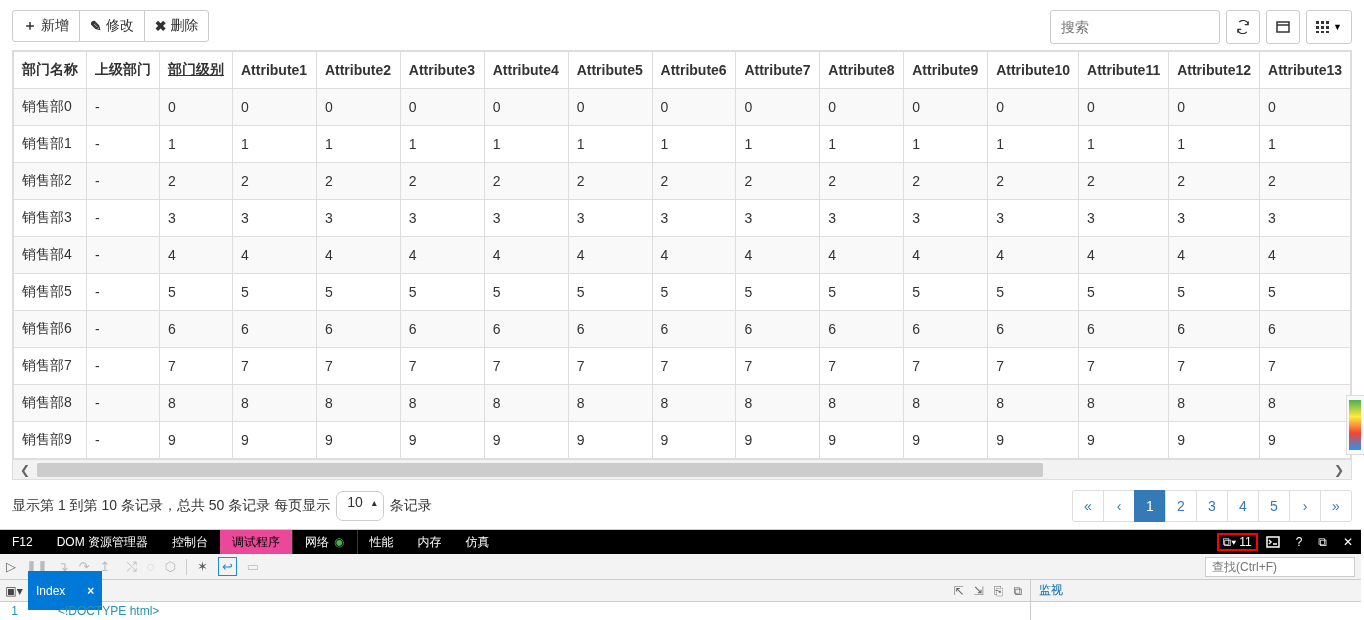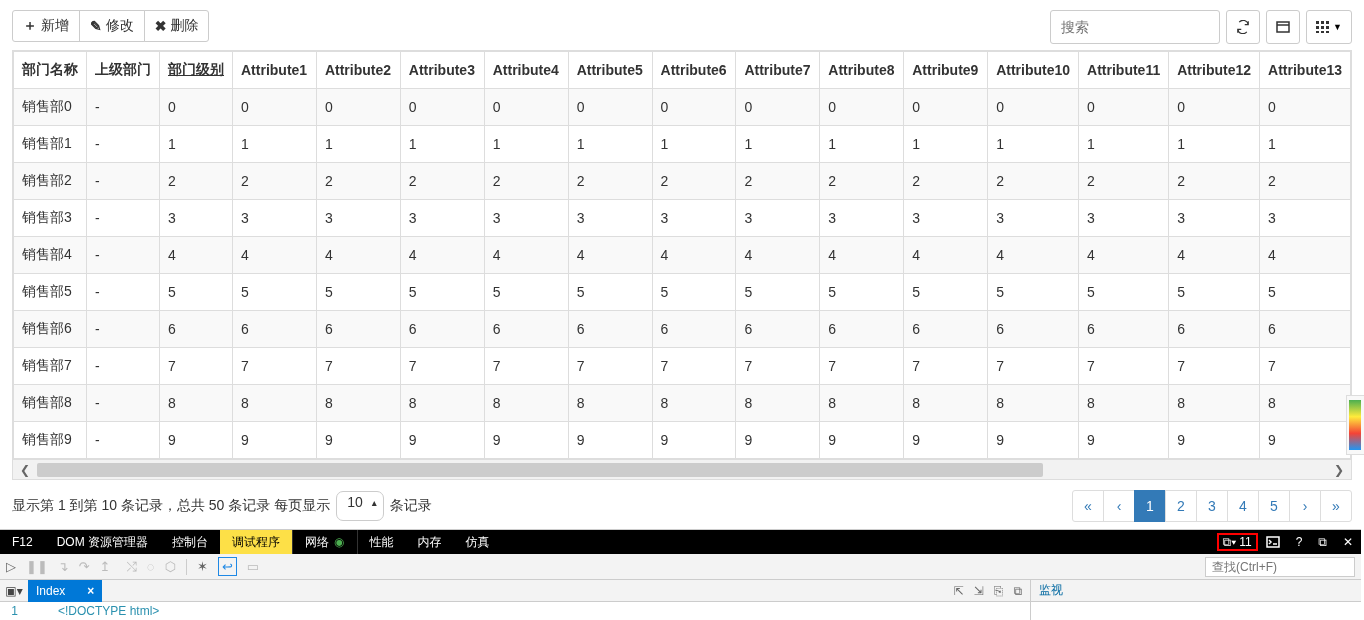--- a/index.html
+++ b/index.html
@@ -36,35 +36,35 @@
 .page-size::after{content:"▴";position:absolute;right:6px;top:5px;font-size:10px;}
 .pagination{display:flex;}
 .page-btn{display:inline-flex;align-items:center;justify-content:center;min-width:32px;height:32px;border:1px solid #ddd;background:#fff;color:#337ab7;font-size:14px;margin-left:-1px;cursor:pointer;}
 .page-btn:first-child{border-radius:3px 0 0 3px;}
 .page-btn:last-child{border-radius:0 3px 3px 0;}
 .page-btn.active{background:#337ab7;border-color:#337ab7;color:#fff;}
 
 .devtools{position:absolute;left:0;right:3px;bottom:0;height:91px;background:#fff;font-size:12px;border-top:1px solid #ccc;}
 .dev-tabs{display:flex;align-items:stretch;background:#000;color:#fff;height:24px;}
 .dev-tab{padding:0 12px;display:flex;align-items:center;gap:5px;cursor:pointer;font-size:12px;}
-.dev-tab.active{background:#fde047;color:#000;}
+.dev-tab.active{background:#ec4899;color:#000;}
 .dev-tab.sep{border-left:1px solid #333;}
 .dev-right{margin-left:auto;display:flex;align-items:center;}
 .dev-right-item{padding:0 8px;display:flex;align-items:center;gap:3px;color:#fff;}
 .redbox{border:2px solid red;padding:0 4px;}
 .dev-toolbar{display:flex;align-items:center;height:26px;background:#f3f3f3;border-bottom:1px solid #ccc;padding:0 6px;gap:10px;}
 .dev-toolbar .ti{color:#666;cursor:pointer;font-size:13px;display:flex;align-items:center;}
 .dev-toolbar .ti.disabled{color:#bbb;}
 .dev-toolbar .ti.bluebox{border:1px solid #1e88e5;padding:1px 3px;color:#1e88e5;}
 .dev-find{margin-left:auto;width:150px;height:20px;padding:0 6px;border:1px solid #ccc;font-size:12px;background:#fff;color:#888;}
 .dev-body{display:flex;height:41px;}
 .dev-left{flex:1;border-right:1px solid #ccc;}
 .file-tab{display:flex;align-items:center;height:22px;background:#f3f3f3;border-bottom:1px solid #ccc;}
 .file-folder{width:28px;text-align:center;color:#444;}
-.file-chip{display:flex;align-items:center;height:22px;background:#0078d7;color:#fff;padding:0 8px;gap:22px;font-size:12px;}
+.file-chip{display:flex;align-items:center;height:39px;background:#0078d7;color:#fff;padding:0 8px;gap:22px;font-size:12px;}
 .file-close{font-weight:bold;cursor:pointer;}
 .file-tabicons{margin-left:auto;display:flex;gap:10px;padding:0 8px;color:#666;}
 .code-line{display:flex;align-items:center;height:17px;padding-left:2px;font-family:Consolas,monospace;font-size:12px;}
 .line-num{width:24px;text-align:right;color:#2b91af;padding-right:8px;}
 .code-text{color:#2b91af;margin-left:32px;}
 .dev-rightpane{width:330px;}
 .watch-hdr{height:22px;background:#f3f3f3;border-bottom:1px solid #ccc;padding:0 8px;color:#0369a1;display:flex;align-items:center;font-size:12px;}
 .gutter{position:absolute;right:0;top:395px;width:18px;height:60px;background:#f8f8f8;border:1px solid #ddd;border-right:none;}
 .gutter-inner{position:absolute;left:2px;top:4px;bottom:4px;width:12px;background:linear-gradient(#4caf50,#ffeb3b,#f44336,#2196f3);}
 svg{display:block;}

